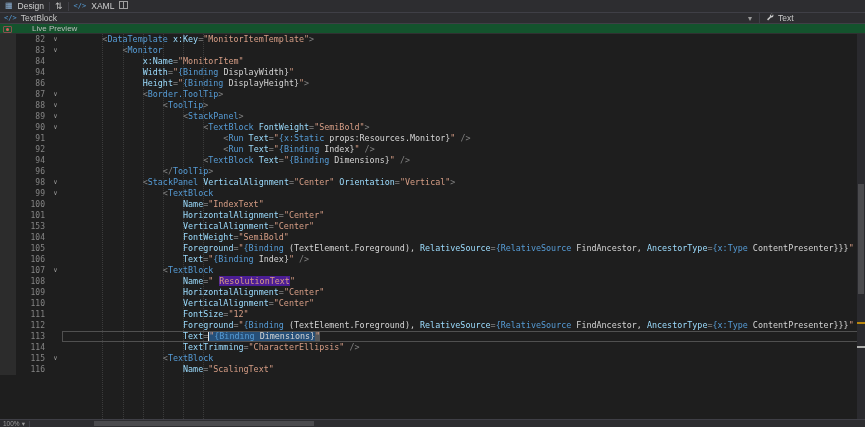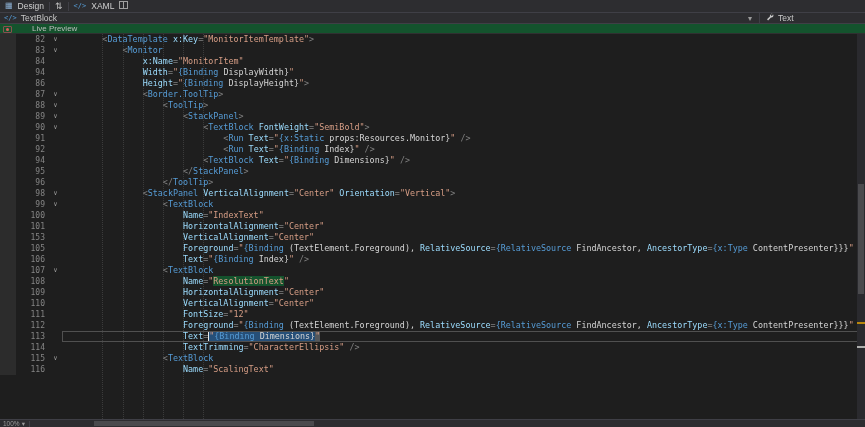--- a/index.html
+++ b/index.html
@@ -49,21 +49,21 @@
   .txt { flex:1; color:#D4D4D4; }
   .txt.active { outline:1px solid #505050; outline-offset:-1px; }
   .ind { color:#D4D4D4; }
   .dl  { color:#808080; }
   .tag { color:#569CD6;text-align:center; }
   .att { color:#9CDCFE;text-align:right; }
   .str { color:#D69D85; }
   .ext { color:#569CD6; }
   .pln { color:#D4D4D4;text-align:center; }
   .apn { color:#9CDCFE; }
-  .hl-find  { background:#14532d; }
+  .hl-find  { background:#4c1d95;margin-left:6px; }
   .hl-sel   { background:#264F78; }
   .hl-match { background:#53575B; }
   .caret { display:inline-block; width:1px; height:9px; background:#E8E8E8; vertical-align:middle; }
   
   .vsb { position:absolute; top:34px; right:0; width:8px; height:385px; background:#2A2A2E; z-index:2; }
   .vsb-thumb { position:absolute; left:1px; right:1px; top:150px; height:110px; background:#4A4A4D; }
   .mark { position:absolute; left:0; right:0; height:2px; }
   .mark-find  { top:288px; background:#B8860B; }
   .mark-caret { top:312px; background:#AEAFAD; }
   .bbar {
@@ -135,27 +135,27 @@
         <div class="line"><span class="lmargin"></span><span class="num">84</span><span class="fold"></span><span class="txt"><span class="ind">                </span><span class="att">x:Name</span><span class="dl">=</span><span class="str">"MonitorItem"</span></span></div>
         <div class="line"><span class="lmargin"></span><span class="num">94</span><span class="fold"></span><span class="txt"><span class="ind">                </span><span class="att">Width</span><span class="dl">=</span><span class="str">"</span><span class="ext">{Binding</span><span class="pln"> DisplayWidth}</span><span class="str">"</span></span></div>
         <div class="line"><span class="lmargin"></span><span class="num">86</span><span class="fold"></span><span class="txt"><span class="ind">                </span><span class="att">Height</span><span class="dl">=</span><span class="str">"</span><span class="ext">{Binding</span><span class="pln"> DisplayHeight}</span><span class="str">"</span><span class="dl">&gt;</span></span></div>
         <div class="line"><span class="lmargin"></span><span class="num">87</span><span class="fold">∨</span><span class="txt"><span class="ind">                </span><span class="dl">&lt;</span><span class="tag">Border.ToolTip</span><span class="dl">&gt;</span></span></div>
         <div class="line"><span class="lmargin"></span><span class="num">88</span><span class="fold">∨</span><span class="txt"><span class="ind">                    </span><span class="dl">&lt;</span><span class="tag">ToolTip</span><span class="dl">&gt;</span></span></div>
         <div class="line"><span class="lmargin"></span><span class="num">89</span><span class="fold">∨</span><span class="txt"><span class="ind">                        </span><span class="dl">&lt;</span><span class="tag">StackPanel</span><span class="dl">&gt;</span></span></div>
         <div class="line"><span class="lmargin"></span><span class="num">90</span><span class="fold">∨</span><span class="txt"><span class="ind">                            </span><span class="dl">&lt;</span><span class="tag">TextBlock</span><span class="ind"> </span><span class="att">FontWeight</span><span class="dl">=</span><span class="str">"SemiBold"</span><span class="dl">&gt;</span></span></div>
         <div class="line"><span class="lmargin"></span><span class="num">91</span><span class="fold"></span><span class="txt"><span class="ind">                                </span><span class="dl">&lt;</span><span class="tag">Run</span><span class="ind"> </span><span class="att">Text</span><span class="dl">=</span><span class="str">"</span><span class="ext">{x:Static</span><span class="pln"> props:Resources.Monitor}</span><span class="str">"</span><span class="ind"> </span><span class="dl">/&gt;</span></span></div>
         <div class="line"><span class="lmargin"></span><span class="num">92</span><span class="fold"></span><span class="txt"><span class="ind">                                </span><span class="dl">&lt;</span><span class="tag">Run</span><span class="ind"> </span><span class="att">Text</span><span class="dl">=</span><span class="str">"</span><span class="ext">{Binding</span><span class="pln"> Index}</span><span class="str">"</span><span class="ind"> </span><span class="dl">/&gt;</span></span></div>
         <div class="line"><span class="lmargin"></span><span class="num">94</span><span class="fold"></span><span class="txt"><span class="ind">                            </span><span class="dl">&lt;</span><span class="tag">TextBlock</span><span class="ind"> </span><span class="att">Text</span><span class="dl">=</span><span class="str">"</span><span class="ext">{Binding</span><span class="pln"> Dimensions}</span><span class="str">"</span><span class="ind"> </span><span class="dl">/&gt;</span></span></div>
-        <div class="line"><span class="lmargin"></span><span class="num">95</span><span class="fold"></span><span class="txt"><span class="ind">                        </span><span class="dl">&lt;/</span><span class="tag">StackPanel</span><span class="dl">&gt;</span></span></div>
         <div class="line"><span class="lmargin"></span><span class="num">96</span><span class="fold"></span><span class="txt"><span class="ind">                    </span><span class="dl">&lt;/</span><span class="tag">ToolTip</span><span class="dl">&gt;</span></span></div>
         <div class="line"><span class="lmargin"></span><span class="num">98</span><span class="fold">∨</span><span class="txt"><span class="ind">                </span><span class="dl">&lt;</span><span class="tag">StackPanel</span><span class="ind"> </span><span class="att">VerticalAlignment</span><span class="dl">=</span><span class="str">"Center"</span><span class="ind"> </span><span class="att">Orientation</span><span class="dl">=</span><span class="str">"Vertical"</span><span class="dl">&gt;</span></span></div>
         <div class="line"><span class="lmargin"></span><span class="num">99</span><span class="fold">∨</span><span class="txt"><span class="ind">                    </span><span class="dl">&lt;</span><span class="tag">TextBlock</span></span></div>
         <div class="line"><span class="lmargin"></span><span class="num">100</span><span class="fold"></span><span class="txt"><span class="ind">                        </span><span class="att">Name</span><span class="dl">=</span><span class="str">"IndexText"</span></span></div>
         <div class="line"><span class="lmargin"></span><span class="num">101</span><span class="fold"></span><span class="txt"><span class="ind">                        </span><span class="att">HorizontalAlignment</span><span class="dl">=</span><span class="str">"Center"</span></span></div>
         <div class="line"><span class="lmargin"></span><span class="num">153</span><span class="fold"></span><span class="txt"><span class="ind">                        </span><span class="att">VerticalAlignment</span><span class="dl">=</span><span class="str">"Center"</span></span></div>
+        <div class="line"><span class="lmargin"></span><span class="num">104</span><span class="fold"></span><span class="txt"><span class="ind">                        </span><span class="att">FontWeight</span><span class="dl">=</span><span class="str">"SemiBold"</span></span></div>
         <div class="line"><span class="lmargin"></span><span class="num">105</span><span class="fold"></span><span class="txt"><span class="ind">                        </span><span class="att">Foreground</span><span class="dl">=</span><span class="str">"</span><span class="ext">{Binding</span><span class="pln"> (TextElement.Foreground), </span><span class="apn">RelativeSource</span><span class="dl">=</span><span class="ext">{RelativeSource</span><span class="pln"> FindAncestor, </span><span class="apn">AncestorType</span><span class="dl">=</span><span class="ext">{x:Type</span><span class="pln"> ContentPresenter}}}</span><span class="str">"</span></span></div>
         <div class="line"><span class="lmargin"></span><span class="num">106</span><span class="fold"></span><span class="txt"><span class="ind">                        </span><span class="att">Text</span><span class="dl">=</span><span class="str">"</span><span class="ext">{Binding</span><span class="pln"> Index}</span><span class="str">"</span><span class="ind"> </span><span class="dl">/&gt;</span></span></div>
         <div class="line"><span class="lmargin"></span><span class="num">107</span><span class="fold">∨</span><span class="txt"><span class="ind">                    </span><span class="dl">&lt;</span><span class="tag">TextBlock</span></span></div>
         <div class="line"><span class="lmargin"></span><span class="num">108</span><span class="fold"></span><span class="txt"><span class="ind">                        </span><span class="att">Name</span><span class="dl">=</span><span class="str">"</span><span class="str hl-find">ResolutionText</span><span class="str">"</span></span></div>
         <div class="line"><span class="lmargin"></span><span class="num">109</span><span class="fold"></span><span class="txt"><span class="ind">                        </span><span class="att">HorizontalAlignment</span><span class="dl">=</span><span class="str">"Center"</span></span></div>
         <div class="line"><span class="lmargin"></span><span class="num">110</span><span class="fold"></span><span class="txt"><span class="ind">                        </span><span class="att">VerticalAlignment</span><span class="dl">=</span><span class="str">"Center"</span></span></div>
         <div class="line"><span class="lmargin"></span><span class="num">111</span><span class="fold"></span><span class="txt"><span class="ind">                        </span><span class="att">FontSize</span><span class="dl">=</span><span class="str">"12"</span></span></div>
         <div class="line"><span class="lmargin"></span><span class="num">112</span><span class="fold"></span><span class="txt"><span class="ind">                        </span><span class="att">Foreground</span><span class="dl">=</span><span class="str">"</span><span class="ext">{Binding</span><span class="pln"> (TextElement.Foreground), </span><span class="apn">RelativeSource</span><span class="dl">=</span><span class="ext">{RelativeSource</span><span class="pln"> FindAncestor, </span><span class="apn">AncestorType</span><span class="dl">=</span><span class="ext">{x:Type</span><span class="pln"> ContentPresenter}}}</span><span class="str">"</span></span></div>
         <div class="line"><span class="lmargin"></span><span class="num">113</span><span class="fold"></span><span class="txt active"><span class="ind">                        </span><span class="att">Text</span><span class="dl">=</span><span class="caret"></span><span class="str hl-sel">"</span><span class="ext hl-sel">{Binding</span><span class="pln hl-sel"> Dimensions}</span><span class="str hl-match">"</span></span></div>
         <div class="line"><span class="lmargin"></span><span class="num">114</span><span class="fold"></span><span class="txt"><span class="ind">                        </span><span class="att">TextTrimming</span><span class="dl">=</span><span class="str">"CharacterEllipsis"</span><span class="ind"> </span><span class="dl">/&gt;</span></span></div>

